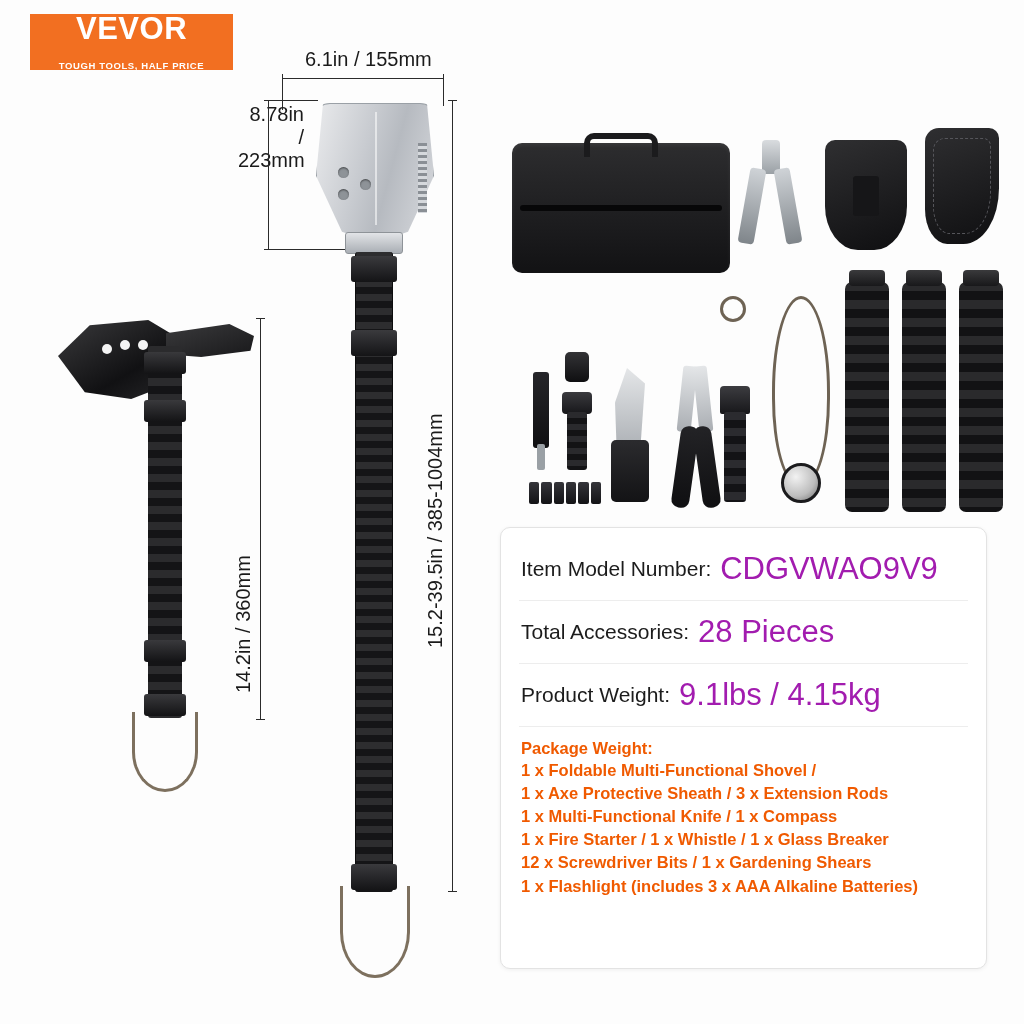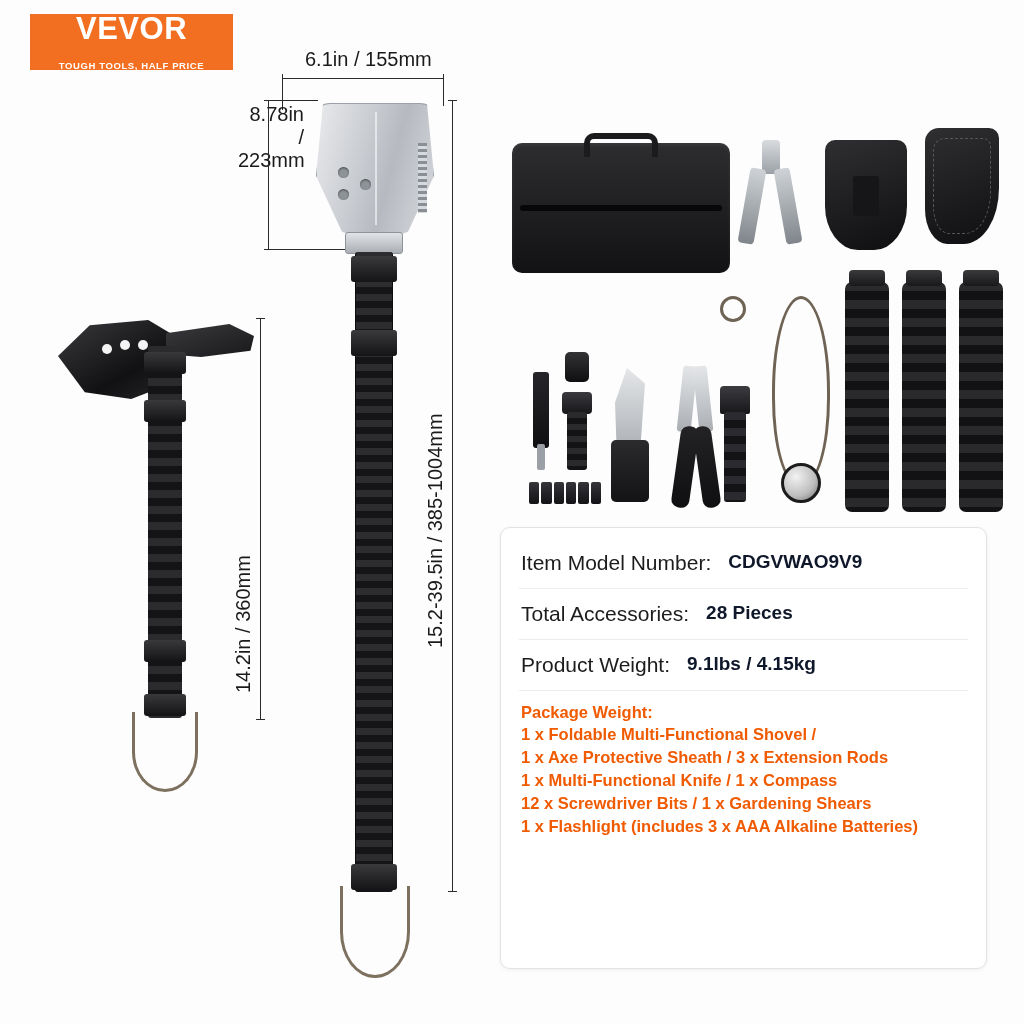--- a/index.html
+++ b/index.html
@@ -208,27 +208,27 @@
   .panel {
     position: absolute; left: 500px; top: 527px;
     width: 487px; height: 442px;
     background: #ffffff;
     border: 1px solid #e3e3e3;
     border-radius: 10px;
     box-shadow: 0 1px 4px rgba(0,0,0,.06);
     padding: 10px 18px 12px 18px;
   }
   .spec-row {
-    display: flex; align-items: flex-start;
+    display: flex; align-items: center;
     padding: 13px 2px 13px 2px;
     border-bottom: 1px solid #ededed;
-    gap: 17px;
+    gap: 9px;
   }
   .spec-label { font-size: 21px; color: #1c1c1c; }
-  .spec-value { font-size: 19px; color: #0f172a; font-weight: bold; }
+  .spec-value { font-size: 31px; color: #a21caf; font-weight: normal; }
   .pkg-title {
     color: #f05a00; font-size: 16.5px; font-weight: bold;
     margin: 12px 0 2px 2px;
   }
   .pkg-line {
     color: #f05a00; font-size: 16.5px; font-weight: bold;
     margin: 2px 0 0 2px; line-height: 1.28;
   }
 </style>
 </head>
@@ -370,17 +370,18 @@
 
     <div class="spec-row">
       <span class="spec-label">Product Weight:</span>
       <span class="spec-value">9.1lbs / 4.15kg</span>
     </div>
 
     <div class="pkg-title">Package Weight:</div>
     <div class="pkg-line">1 x Foldable Multi-Functional Shovel /</div>
     <div class="pkg-line">1 x Axe Protective Sheath / 3 x Extension Rods</div>
     <div class="pkg-line">1 x Multi-Functional Knife / 1 x Compass</div>
+    <div class="pkg-line">1 x Fire Starter / 1 x Whistle / 1 x Glass Breaker</div>
     <div class="pkg-line">12 x Screwdriver Bits / 1 x Gardening Shears</div>
     <div class="pkg-line">1 x Flashlight (includes 3 x AAA Alkaline Batteries)</div>
   </div>
 
 </div>
 
 </body></html>

